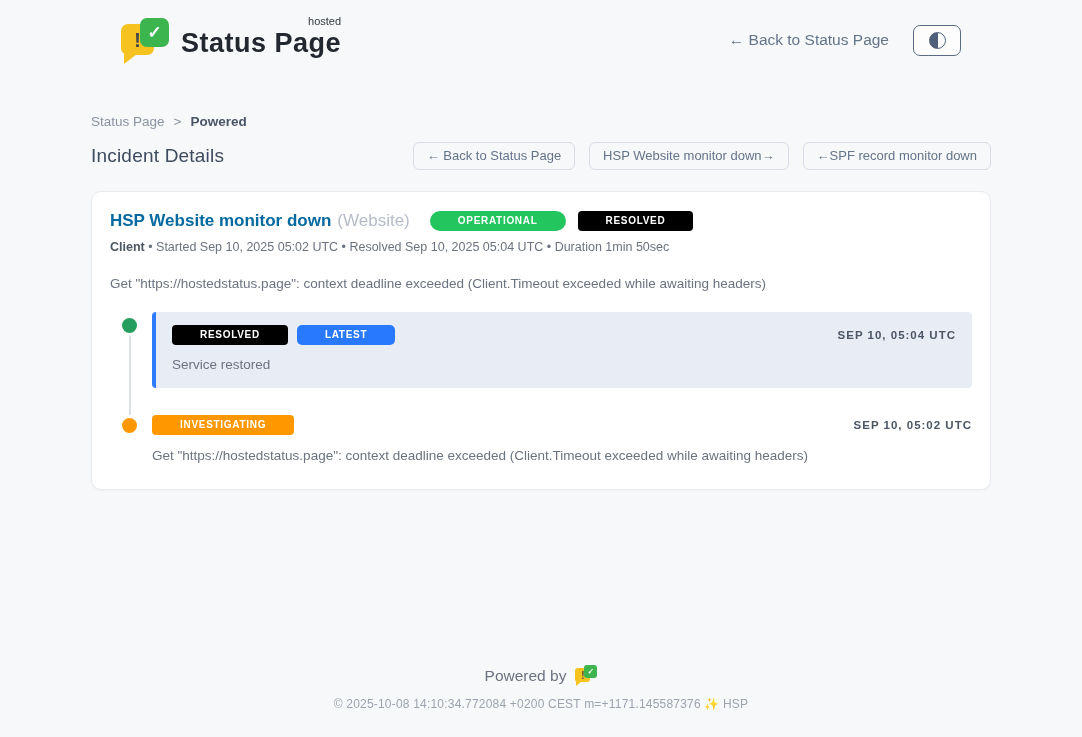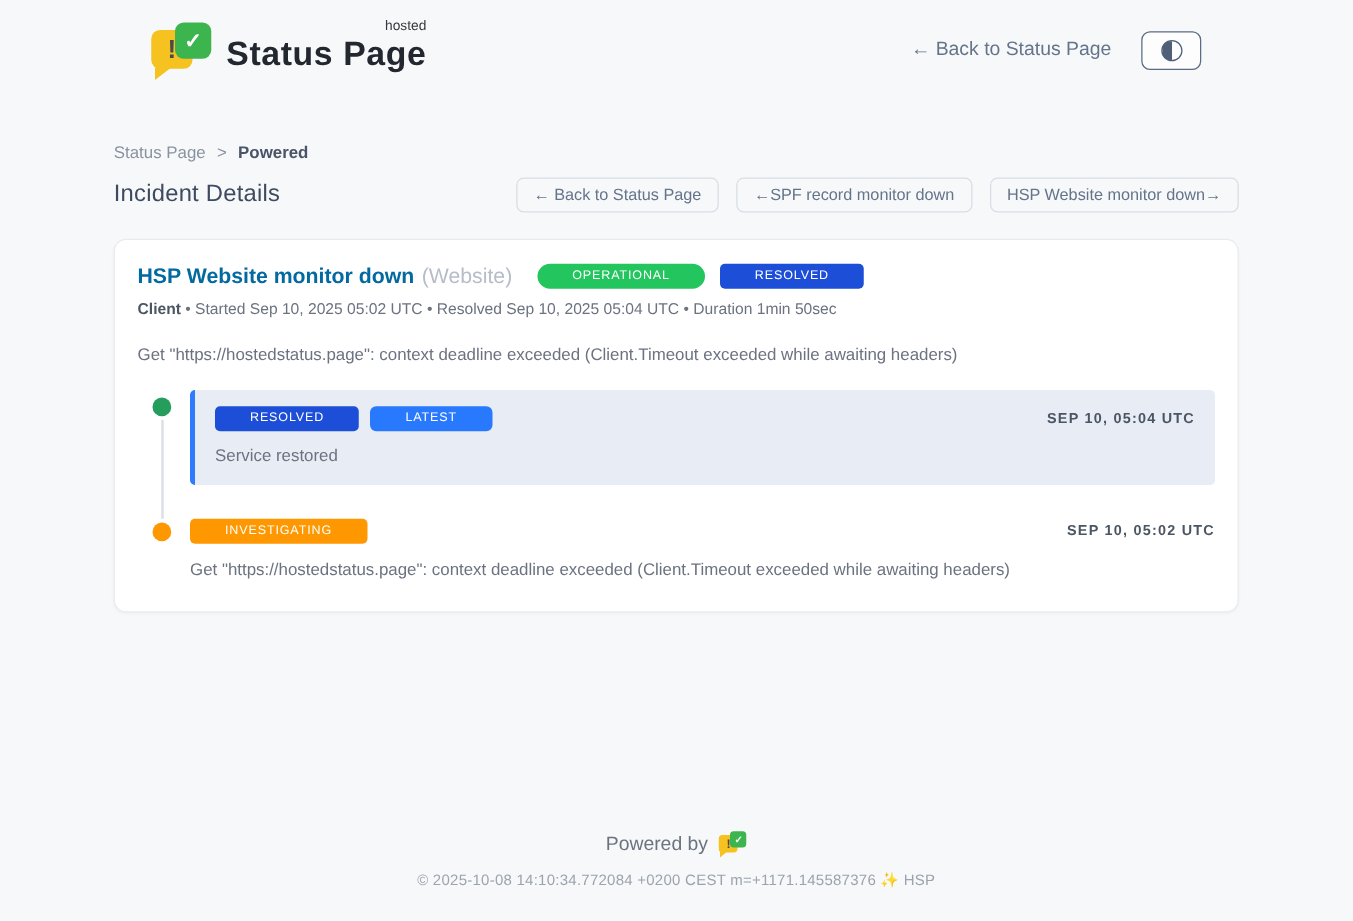--- a/index.html
+++ b/index.html
@@ -78,25 +78,25 @@
     margin-top: 21px; background: #ffffff;
     border: 1px solid #e9ebf0; border-radius: 10px;
     padding: 19px 18px 26px 18px;
     box-shadow: 0 1px 2px rgba(30,41,59,0.04);
   }
   .card-title-row { display: flex; align-items: center; }
   .incident-title { font-size: 17px; font-weight: 700; color: #0369a1; }
   .incident-component { font-size: 17px; font-weight: 400; color: #b6bdc9; margin-left: 6px; }
   .badge {
     display: inline-block; color: #ffffff;
-    font-size: 10px; font-weight: 400; letter-spacing: 0.7px;
+    font-size: 10px; font-weight: 700; letter-spacing: 0.7px;
     padding: 4px 28px; border-radius: 4px; line-height: 1.2;
   }
   .badge-operational { background: #22c55e; border-radius: 999px; margin-left: 20px; }
-  .badge-resolved { background: #1d4ed8; margin-left: 12px; }
+  .badge-resolved { background: #000000; margin-left: 12px; }
   .badge-latest { background: #2979ff; border-radius: 5px; }
   .badge-investigating { background: #ff9800; }
 
   .meta-line { margin-top: 9px; font-size: 12.5px; color: #6b7280; }
   .meta-component { font-weight: 700; color: #4b5563; }
 
   .incident-description { margin-top: 22px; font-size: 13.5px; color: #6b7280; }
 
   
   .timeline { position: relative; margin-top: 21px; padding-left: 42px; }
@@ -174,22 +174,22 @@
   <nav class="breadcrumb">
     <span>Status Page</span>
     <span>&gt;</span>
     <span class="crumb-current">Powered</span>
   </nav>
 
   <div class="title-row">
     <h1 class="page-title">Incident Details</h1>
     <div class="nav-buttons">
       <button class="nav-btn">← Back to Status Page</button>
+      <button class="nav-btn">HSP Website monitor down→</button>
       <button class="nav-btn">←SPF record monitor down</button>
-      <button class="nav-btn">HSP Website monitor down→</button>
     </div>
   </div>
 
   <section class="card">
 
     <div class="card-title-row">
       <span class="incident-title">HSP Website monitor down</span>
       <span class="incident-component">(Website)</span>
       <span class="badge badge-operational">OPERATIONAL</span>
       <span class="badge badge-resolved">RESOLVED</span>

